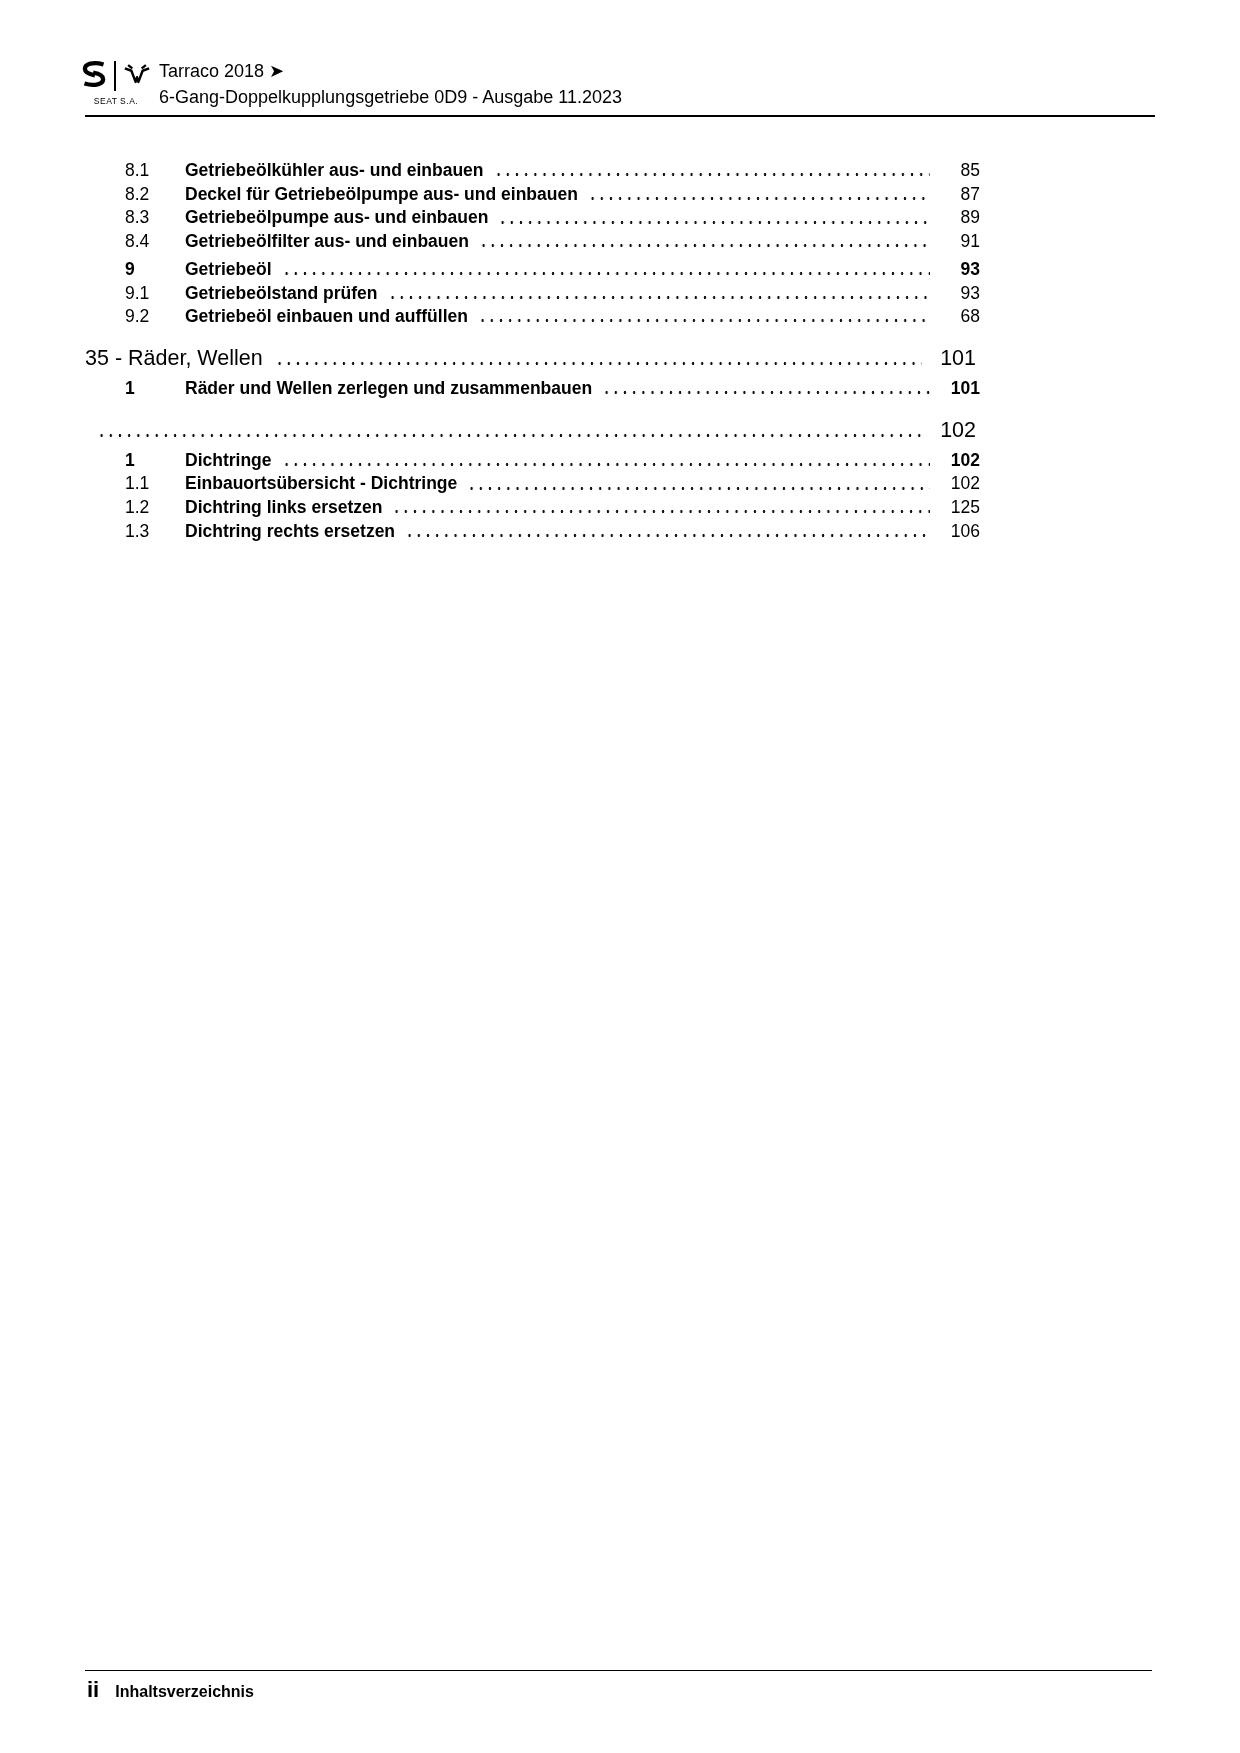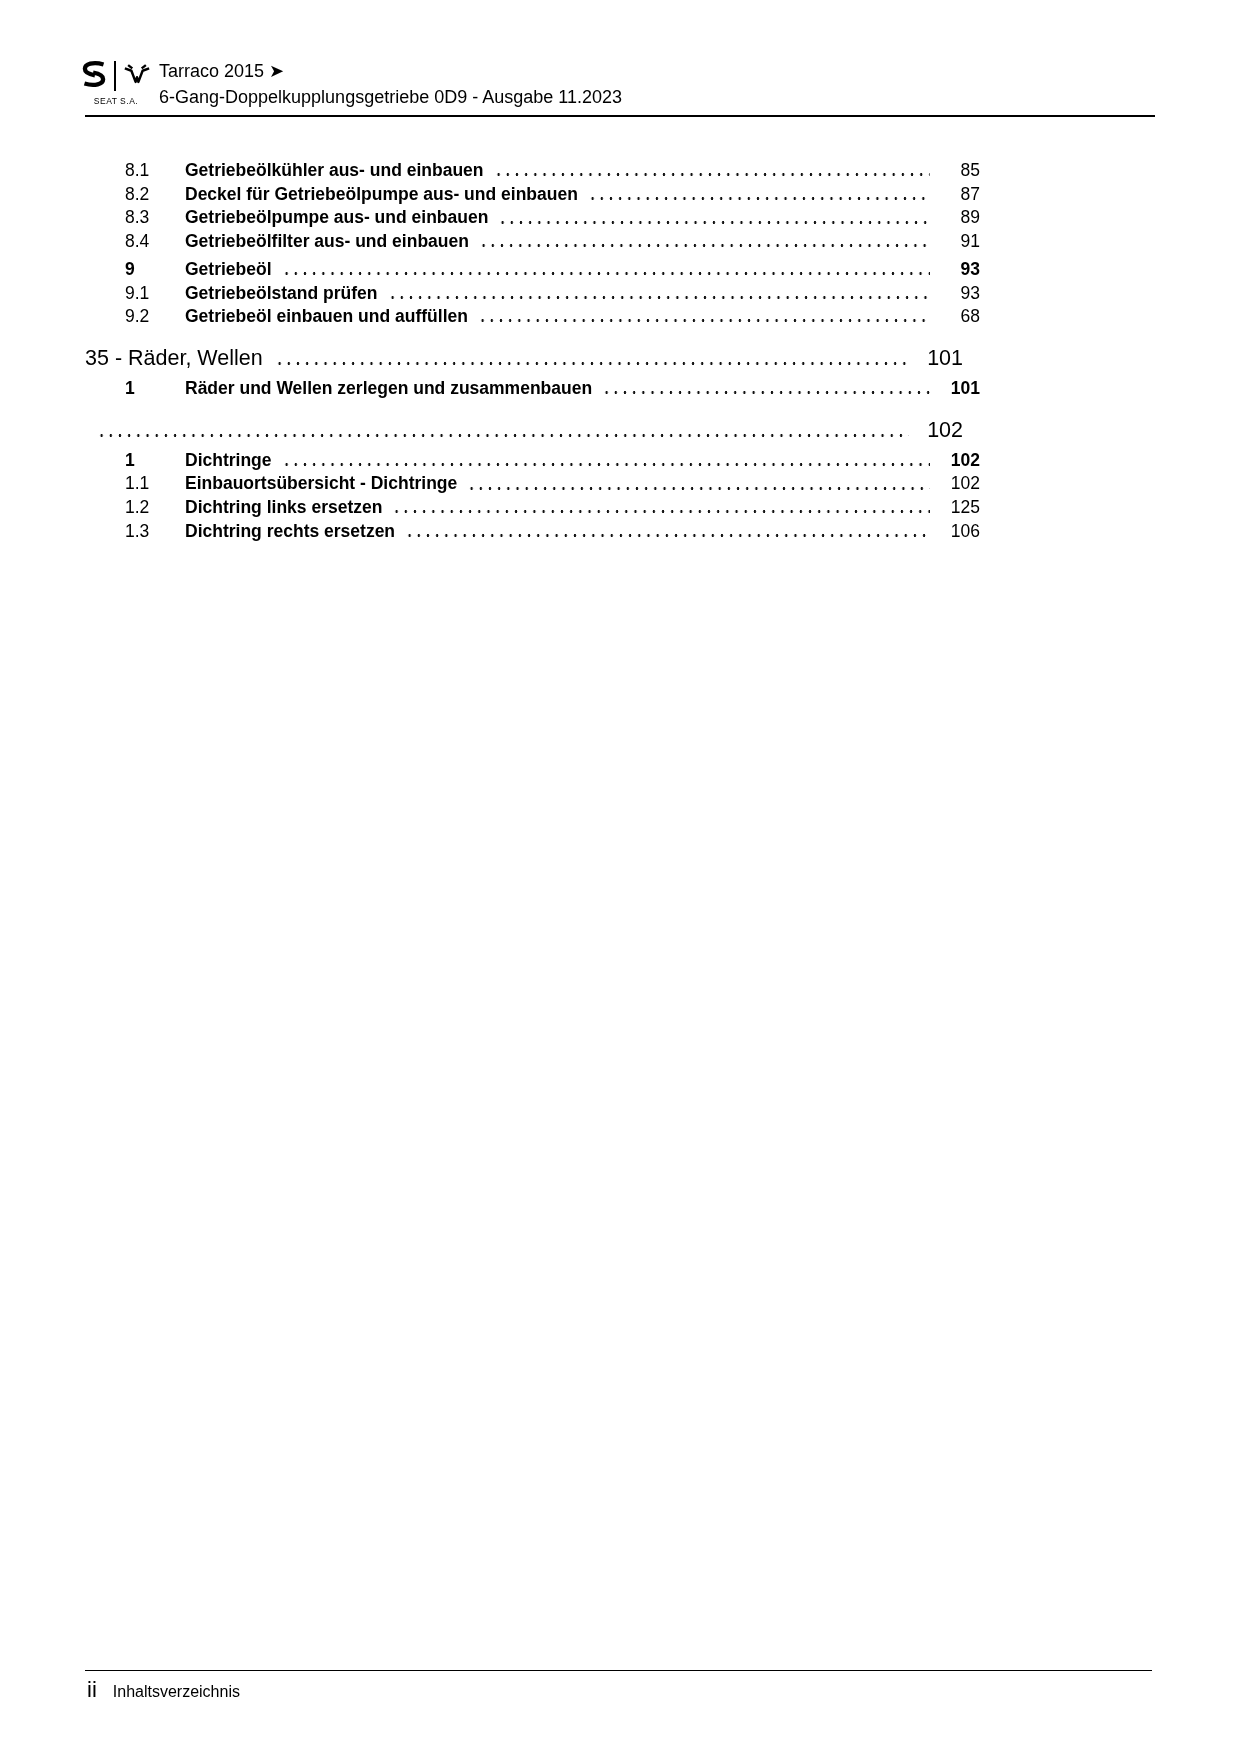--- a/index.html
+++ b/index.html
@@ -38,28 +38,28 @@
     background-repeat:repeat-x;
     background-position:left calc(100% - 6px);
   }
   .row .pg { flex:none; min-width:44px; text-align:right; }
   .bold { font-weight:bold; }
   .gap-before { margin-top:4px; }
 
   .chapter-row {
     display:flex; align-items:flex-end;
     font-size:21.5px; line-height:30px;
-    margin:14px 17px 4px 0;
+    margin:14px 4px 4px 0;
   }
   .chapter-row .label { flex:none; white-space:nowrap; }
   .chapter-row .leader { background-position:left calc(100% - 7px); margin-left:12px; }
   .chapter-row .pg { flex:none; min-width:48px; text-align:right; }
 
   
-  .footer { position:absolute; left:85px; right:88px; top:1670px; }
+  .footer { position:absolute; left:85px; right:88px; top:1670px;font-weight:bold; }
   .footer-rule { border-bottom:1.5px solid #000; }
   .footer-line { display:flex; align-items:baseline; gap:16px; margin-top:6px; padding-left:2px; }
   .footer-page { font-size:22px; line-height:26px; }
   .footer-section { font-size:16px; }
 </style>
 </head>
 <body>
 
 <div class="page">
   <div class="content">
@@ -77,21 +77,21 @@
           <span>
             <svg width="28" height="28" viewBox="0 0 30 30" aria-hidden="true">
               <path d="M2 9 l7 2.5 4.5 12 1.5-5 1.5 5 4.5-12 7-2.5" fill="none" stroke="#000" stroke-width="2.6" stroke-linejoin="round"></path>
               <path d="M5.5 5.5 l4.5 3.5 M24.5 5.5 l-4.5 3.5" fill="none" stroke="#000" stroke-width="2.6"></path>
             </svg>
           </span>
         </div>
         <span class="brand-label">SEAT S.A.</span>
       </div>
       <div class="header-text">
-        <div class="model">Tarraco 2015 ➤</div>
+        <div class="model">Tarraco 2018 ➤</div>
         <div class="subtitle">6-Gang-Doppelkupplungsgetriebe 0D9 - Ausgabe 11.2023</div>
       </div>
     </div>
     <div class="header-rule"></div>
 
     <div class="toc">
 
       <div class="row">
         <span class="num">8.1</span>
         <span class="title">Getriebeölkühler aus- und einbauen</span>

